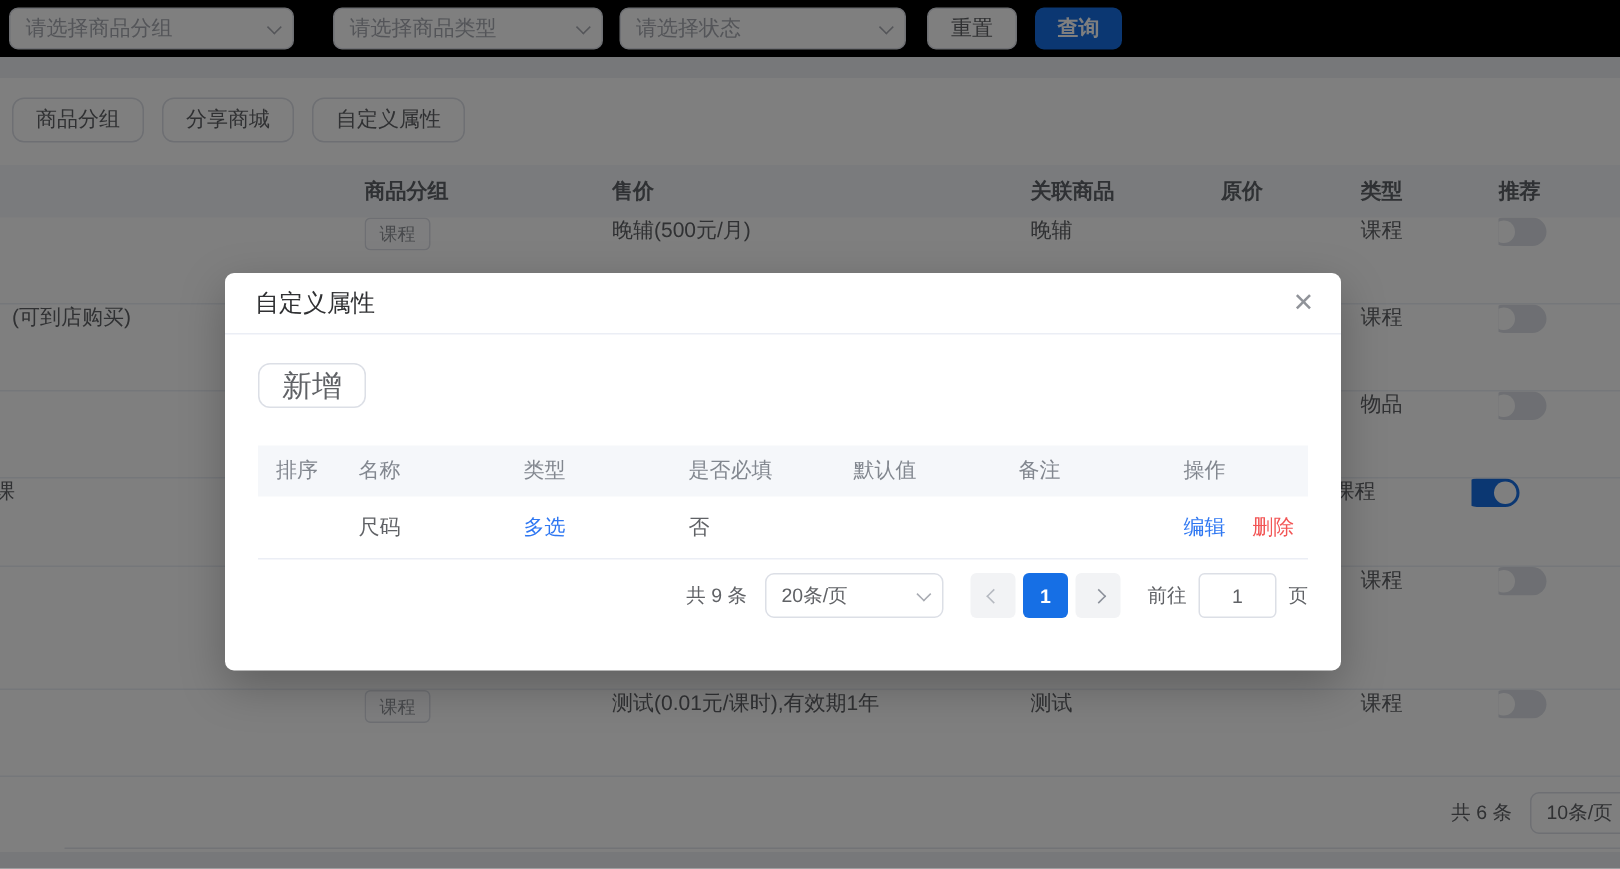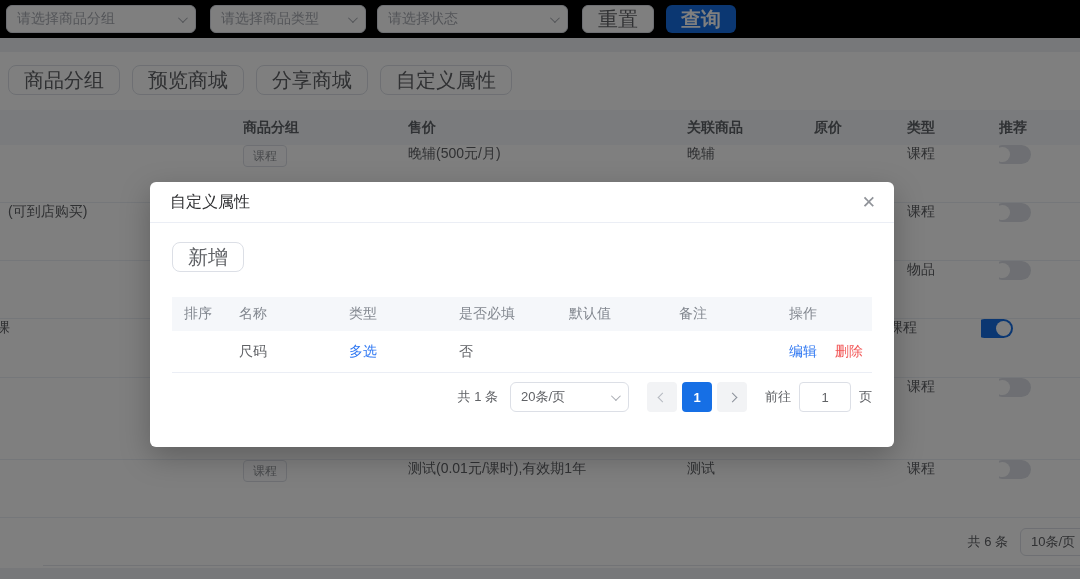--- a/index.html
+++ b/index.html
@@ -8,21 +8,21 @@
     font-family:"Liberation Sans","DejaVu Sans",sans-serif;
     background:#eef0f4; color:#606266; font-size:14px; position:relative;
   }
   .card { background:#000000; }
 
   
   .filter-card { position:absolute; top:0; left:0; width:1080px; height:38px; display:flex; align-items:center; padding-left:6px; }
   .sel { height:28px; border:1px solid #dcdfe6; border-radius:6px; background:#fff; display:flex; align-items:center; justify-content:space-between; padding:0 10px; color:#a8abb2; cursor:pointer; }
   .sel .ph { font-size:14px; white-space:nowrap; overflow:hidden; }
   .chev { width:7px; height:7px; border-right:1.5px solid #a8abb2; border-bottom:1.5px solid #a8abb2; transform:rotate(45deg) translateY(-2px); flex:none; margin-left:8px; }
-  .btn { height:28px; padding:0 15px; border:1px solid #dcdfe6; border-radius:6px; background:#fff; color:#606266; font-size:20px; font-family:Liberation Mono, monospace; cursor:pointer; }
+  .btn { height:28px; padding:0 15px; border:1px solid #dcdfe6; border-radius:6px; background:#fff; color:#606266; font-size:14px; font-family:Liberation Mono, monospace; cursor:pointer; }
   .btn.primary { border:none; color:#fff; font-weight:bold; }
 
   
   .main-card { position:absolute; top:52px; left:0; width:1080px; height:516px; background:#fff; }
   .toolbar { padding:13px 0 0 8px; display:flex; }
   .toolbar .btn { height:30px; border-radius:8px; margin-right:12px; padding:0 15px; }
 
   .thead, .trow { display:flex; width:1080px; }
   .thead { margin-top:15px; height:35px; background:#f5f7fa; align-items:center; font-weight:600; color:#5f6368; }
   .trow { border-bottom:1px solid #ebeef5; align-items:flex-start; }
@@ -75,36 +75,35 @@
   .goto-input { width:52px; height:30px; border:1px solid #dcdfe6; border-radius:4px; text-align:center; font-size:13px; color:#606266; font-family:inherit; margin-right:8px; }
 </style>
 </head>
 <body>
 
 <div class="filter-card card">
   <div class="sel" style="width:190px">
     <span class="ph">请选择商品分组</span>
     <i class="chev"></i>
   </div>
-  <div class="sel" style="width:156px; margin-left:14px">
+  <div class="sel" style="width:180px; margin-left:26px">
     <span class="ph">请选择商品类型</span>
     <i class="chev"></i>
   </div>
   <div class="sel" style="width:191px; margin-left:11px">
     <span class="ph">请选择状态</span>
     <i class="chev"></i>
   </div>
   <button class="btn" style="margin-left:14px">重置</button>
   <button class="btn primary" style="margin-left:12px; background:#166fe5">查询</button>
 </div>
 
 <div class="main-card card">
   <div class="toolbar">
     <button class="btn">商品分组</button>
-    <button class="btn">预览商城</button>
     <button class="btn">分享商城</button>
     <button class="btn">自定义属性</button>
   </div>
 
   <div class="thead">
     <div class="th c0"></div>
     <div class="th c1">商品分组</div>
     <div class="th c2">售价</div>
     <div class="th c3">关联商品</div>
     <div class="th c4">原价</div>
@@ -237,21 +236,21 @@
         <div class="mcell m4"></div>
         <div class="mcell m5"></div>
         <div class="mcell m6 ops">
           <span class="link" style="color:#2e77f2">编辑</span>
           <span class="link" style="color:#f25555">删除</span>
         </div>
       </div>
     </div>
 
     <div class="pager">
-      <span class="total">共 1 条</span>
+      <span class="total">共 9 条</span>
       <div class="sel">
         <span>20条/页</span>
         <i class="chev"></i>
       </div>
       <button class="pg prev">
           <i class="chev-l"></i>
         </button>
       <button class="pg cur" style="background:#166fe5">1</button>
       <button class="pg next">
           <i class="chev-r"></i>

